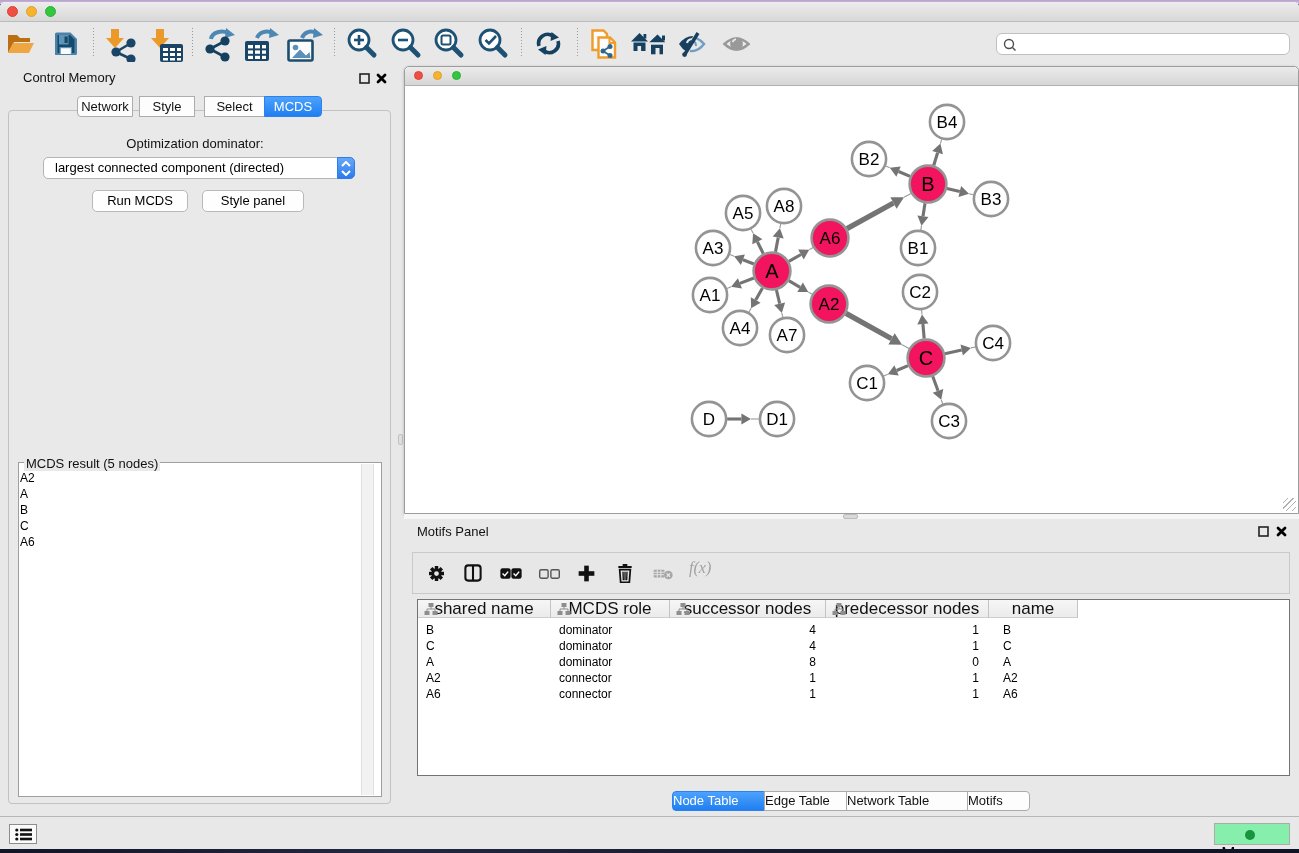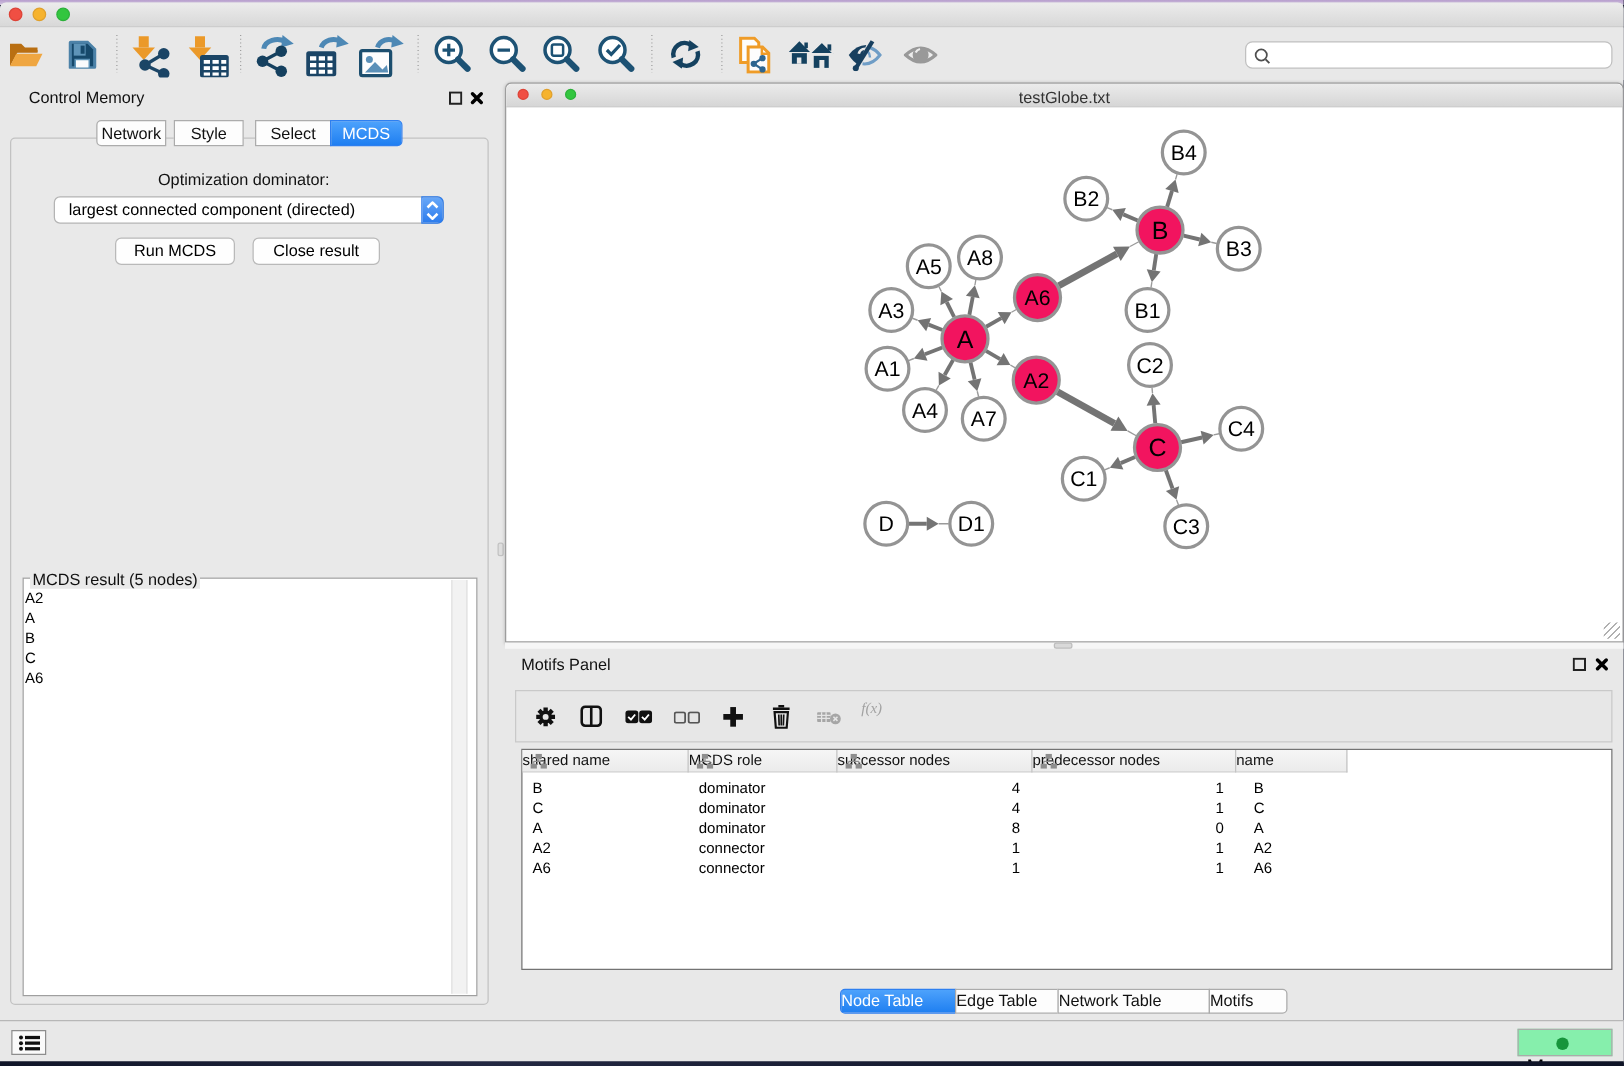--- a/index.html
+++ b/index.html
@@ -39,21 +39,21 @@
 #nettb .t3{left:47px;top:4px;width:9px;height:9px;background:#33c63f;border:1px solid #2cb13a}
 #nettitle{left:0;top:3px;width:893px;text-align:center;font-size:13px;color:#333}
 #grip{right:2px;bottom:2px;width:13px;height:13px;background:repeating-linear-gradient(135deg,transparent 0 3px,#b0b0b0 3px 4px)}
 #lhandle{left:398px;top:434px;width:5px;height:11px;background:#dedede;border:1px solid #c2c2c2;border-radius:2px}
 #hsplit{left:843px;top:514px;width:15px;height:5px;background:#d9d9d9;border:1px solid #bdbdbd;border-radius:2px}
 
 #tpTitle{left:417px;top:524px;font-size:13px;color:#111}
 #tpToolbar{left:412px;top:552px;width:878px;height:42px;background:#e7e7e7;border:1px solid #c9c9c9}
 #tbl{left:417px;top:599px;width:873px;height:177px;background:#fff;border:1px solid #737373}
 #tblHead{left:0;top:0;width:660px;height:18px;background:linear-gradient(#f6f6f6,#ebebeb);border-bottom:1px solid #cecece}
-.hcell{position:absolute;top:0;height:18px;border-right:1px solid #c4c4c4;font-size:12px;color:#111;line-height:17px}
+.hcell{position:absolute;top:0;height:18px;border-right:1px solid #c4c4c4;font-size:17px;color:#111;text-align:center;line-height:17px}
 .tcell{position:absolute;font-size:12px;color:#000;height:16px;line-height:16px}
 
 #botTabs{left:672px;top:791px;height:20px}
 .btab{position:absolute;top:0;height:20px;border:1px solid #ababab;background:#fdfdfd;font-size:13px;text-align:left;color:#111;line-height:18px}
 .btabsel{background:linear-gradient(#4da2fc,#1f7ff1);color:#fff;border-color:#2e7ff0}
 
 #statusbar{left:0;top:816px;width:1299px;height:33px;background:#e8e8e8;border-top:1px solid #b7b7b7}
 #listbtn{left:9px;top:7px;width:28px;height:20px;background:#fafafa;border:1px solid #8d8d8d}
 #membtn{left:1214px;top:6px;width:76px;height:22px;background:#86efac;border:1px solid #ababab;font-size:17px;color:#000;line-height:20px;text-align:center}
 #memdot{display:inline-block;width:10px;height:10px;border-radius:50%;background:#17953c;vertical-align:-1px;margin-right:4px}
@@ -248,33 +248,32 @@
 </div>
 <div class="abs" id="optLabel">Optimization dominator:</div>
 <div class="abs" id="cpSelect">largest connected component (directed)</div>
 <div class="abs" id="cpSpin">
  <svg style="position:absolute;left:2px;top:3px" width="12" height="15" viewBox="0 0 12 15">
  <path d="M2,5 L6,1 L10,5" fill="none" stroke="#fff" stroke-width="2"></path>
  <path d="M2,10 L6,14 L10,10" fill="none" stroke="#fff" stroke-width="2"></path>
  </svg>
 </div>
 <div class="btn" style="left:92px;top:190px;width:96px">Run MCDS</div>
-<div class="btn" style="left:202px;top:190px;width:102px">Close result</div>
+<div class="btn" style="left:202px;top:190px;width:102px">Style panel</div>
 <div class="abs" id="fieldset"></div>
 <div class="abs" id="legend">MCDS result (5 nodes)</div>
 <div class="abs" id="mcdsScroll"></div>
 <div class="abs" id="mcdsList">A2<br>A<br>B<br>C<br>A6</div>
 <div class="abs" id="lhandle"></div>
 
 <div class="abs" id="netwin">
  <div class="abs" id="nettb">
   <div class="abs tl t1"></div>
         <div class="abs tl t2"></div>
         <div class="abs tl t3"></div>
-  <div class="abs" id="nettitle">testGlobe.txt</div>
  </div>
  <svg class="abs" style="left:0px;top:19px" width="893" height="427" viewBox="0 0 893 427" font-family="Liberation Sans, sans-serif">
 <line x1="358.3" y1="167.6" x2="352.4" y2="155.7" stroke="#747474" stroke-width="3.1"></line>
 <polygon points="348.1,147.2 357.4,153.2 347.3,158.2" fill="#747474"></polygon>
 <line x1="348.1" y1="147.2" x2="346.1" y2="143.2" stroke="#9a9a9a" stroke-width="1.1"></line>
 <line x1="370.5" y1="165.9" x2="373.2" y2="151.6" stroke="#747474" stroke-width="3.1"></line>
 <polygon points="374.9,142.2 378.7,152.6 367.7,150.5" fill="#747474"></polygon>
 <line x1="374.9" y1="142.2" x2="375.7" y2="137.8" stroke="#9a9a9a" stroke-width="1.1"></line>
 <line x1="348.9" y1="178.0" x2="337.9" y2="173.7" stroke="#747474" stroke-width="3.1"></line>
 <polygon points="329.1,170.2 339.9,168.4 335.9,178.9" fill="#747474"></polygon>
@@ -425,21 +424,21 @@
   <rect x="1" y="2" width="15" height="11" rx="1" fill="#a6a6a6"></rect>
   <g stroke="#e5e5e5" stroke-width="1.4">
           <line x1="1" y1="5.5" x2="16" y2="5.5"></line>
           <line x1="1" y1="9" x2="16" y2="9"></line>
           <line x1="6" y1="2" x2="6" y2="13"></line>
           <line x1="11" y1="2" x2="11" y2="13"></line>
         </g>
   <circle cx="21.5" cy="9.5" r="6" fill="#a6a6a6"></circle>
   <path d="M19.2,7.2 l4.6,4.6 M23.8,7.2 l-4.6,4.6" stroke="#e5e5e5" stroke-width="1.8"></path>
  </svg>
- <div class="abs" style="left:276px;top:6px;font-family:'Liberation Serif',serif;font-style:italic;font-size:12px;color:#a2a2a2">f(x)</div>
+ <div class="abs" style="left:276px;top:6px;font-family:'Liberation Serif',serif;font-style:italic;font-size:16px;color:#a2a2a2">f(x)</div>
 </div>
 
 <div class="abs" id="tbl">
  <div class="abs" id="tblHead">
   <div class="hcell" style="left:0;width:133px"><svg style="position:absolute;left:6px;top:3px" width="14" height="12" viewBox="0 0 14 12">
             <g fill="#8e8e8e">
               <rect x="4.5" y="0" width="5" height="4"></rect>
               <rect x="0.5" y="8" width="5" height="4"></rect>
               <rect x="8.5" y="8" width="5" height="4"></rect>
             </g>

